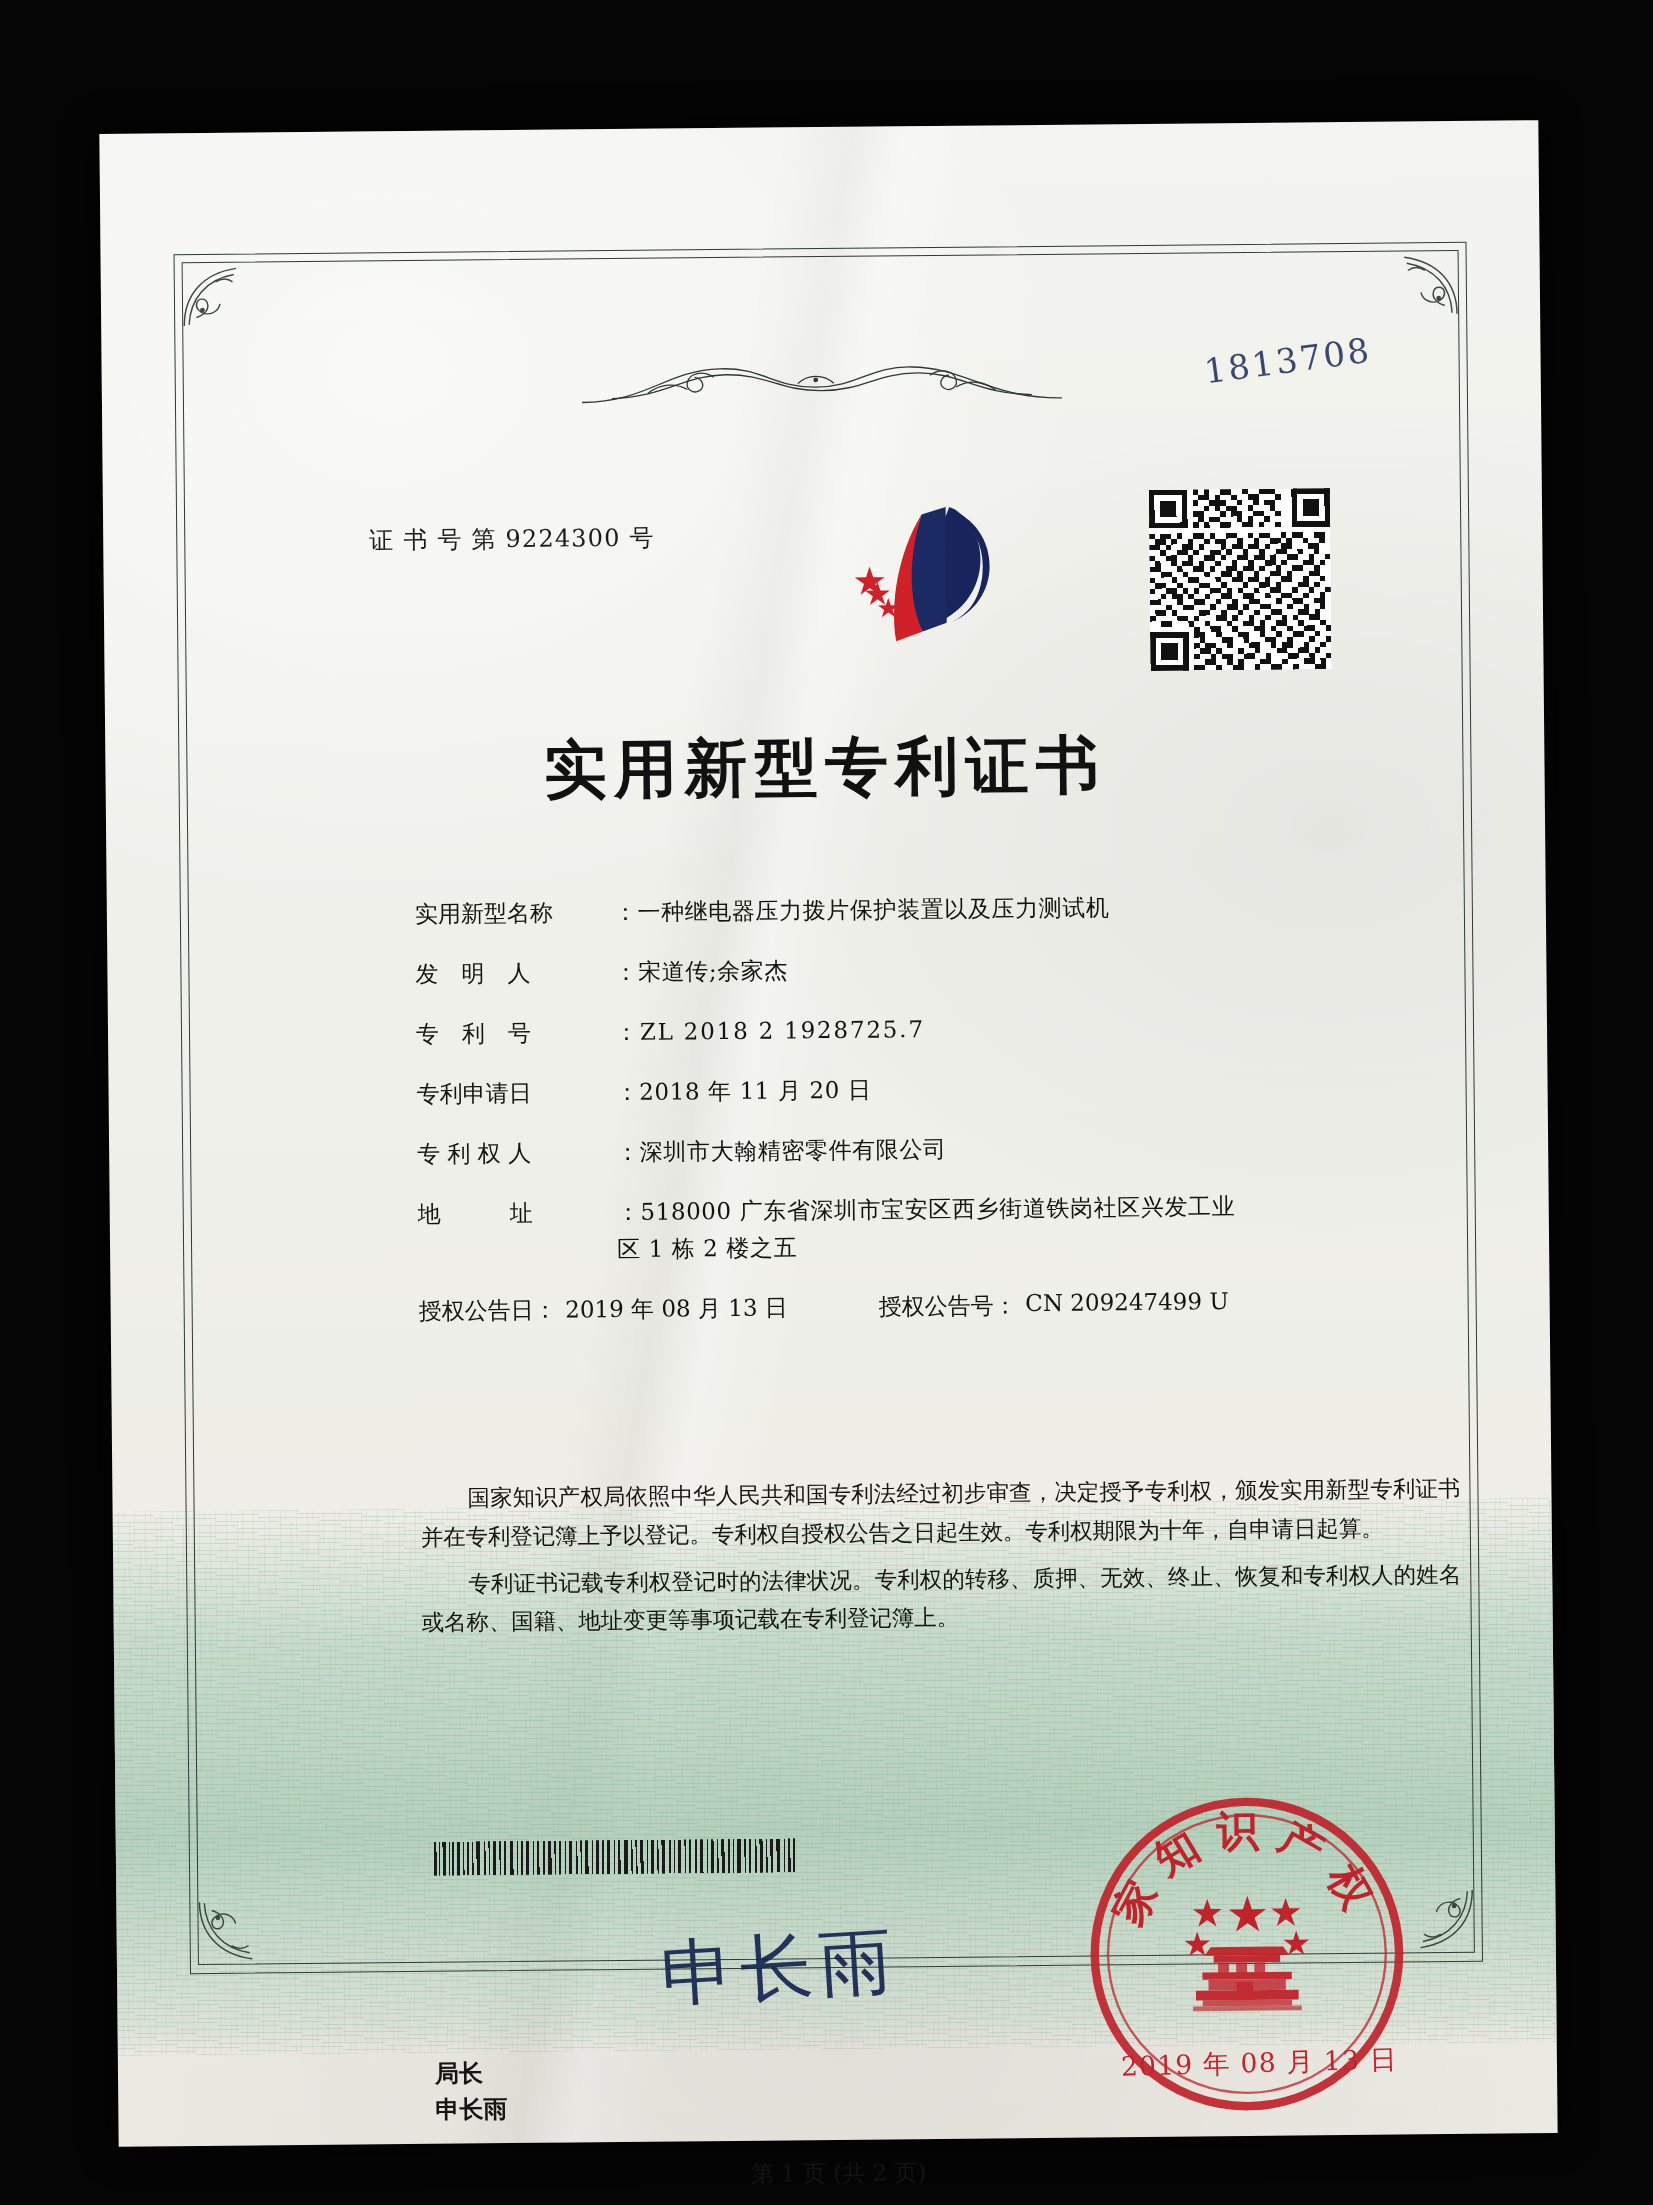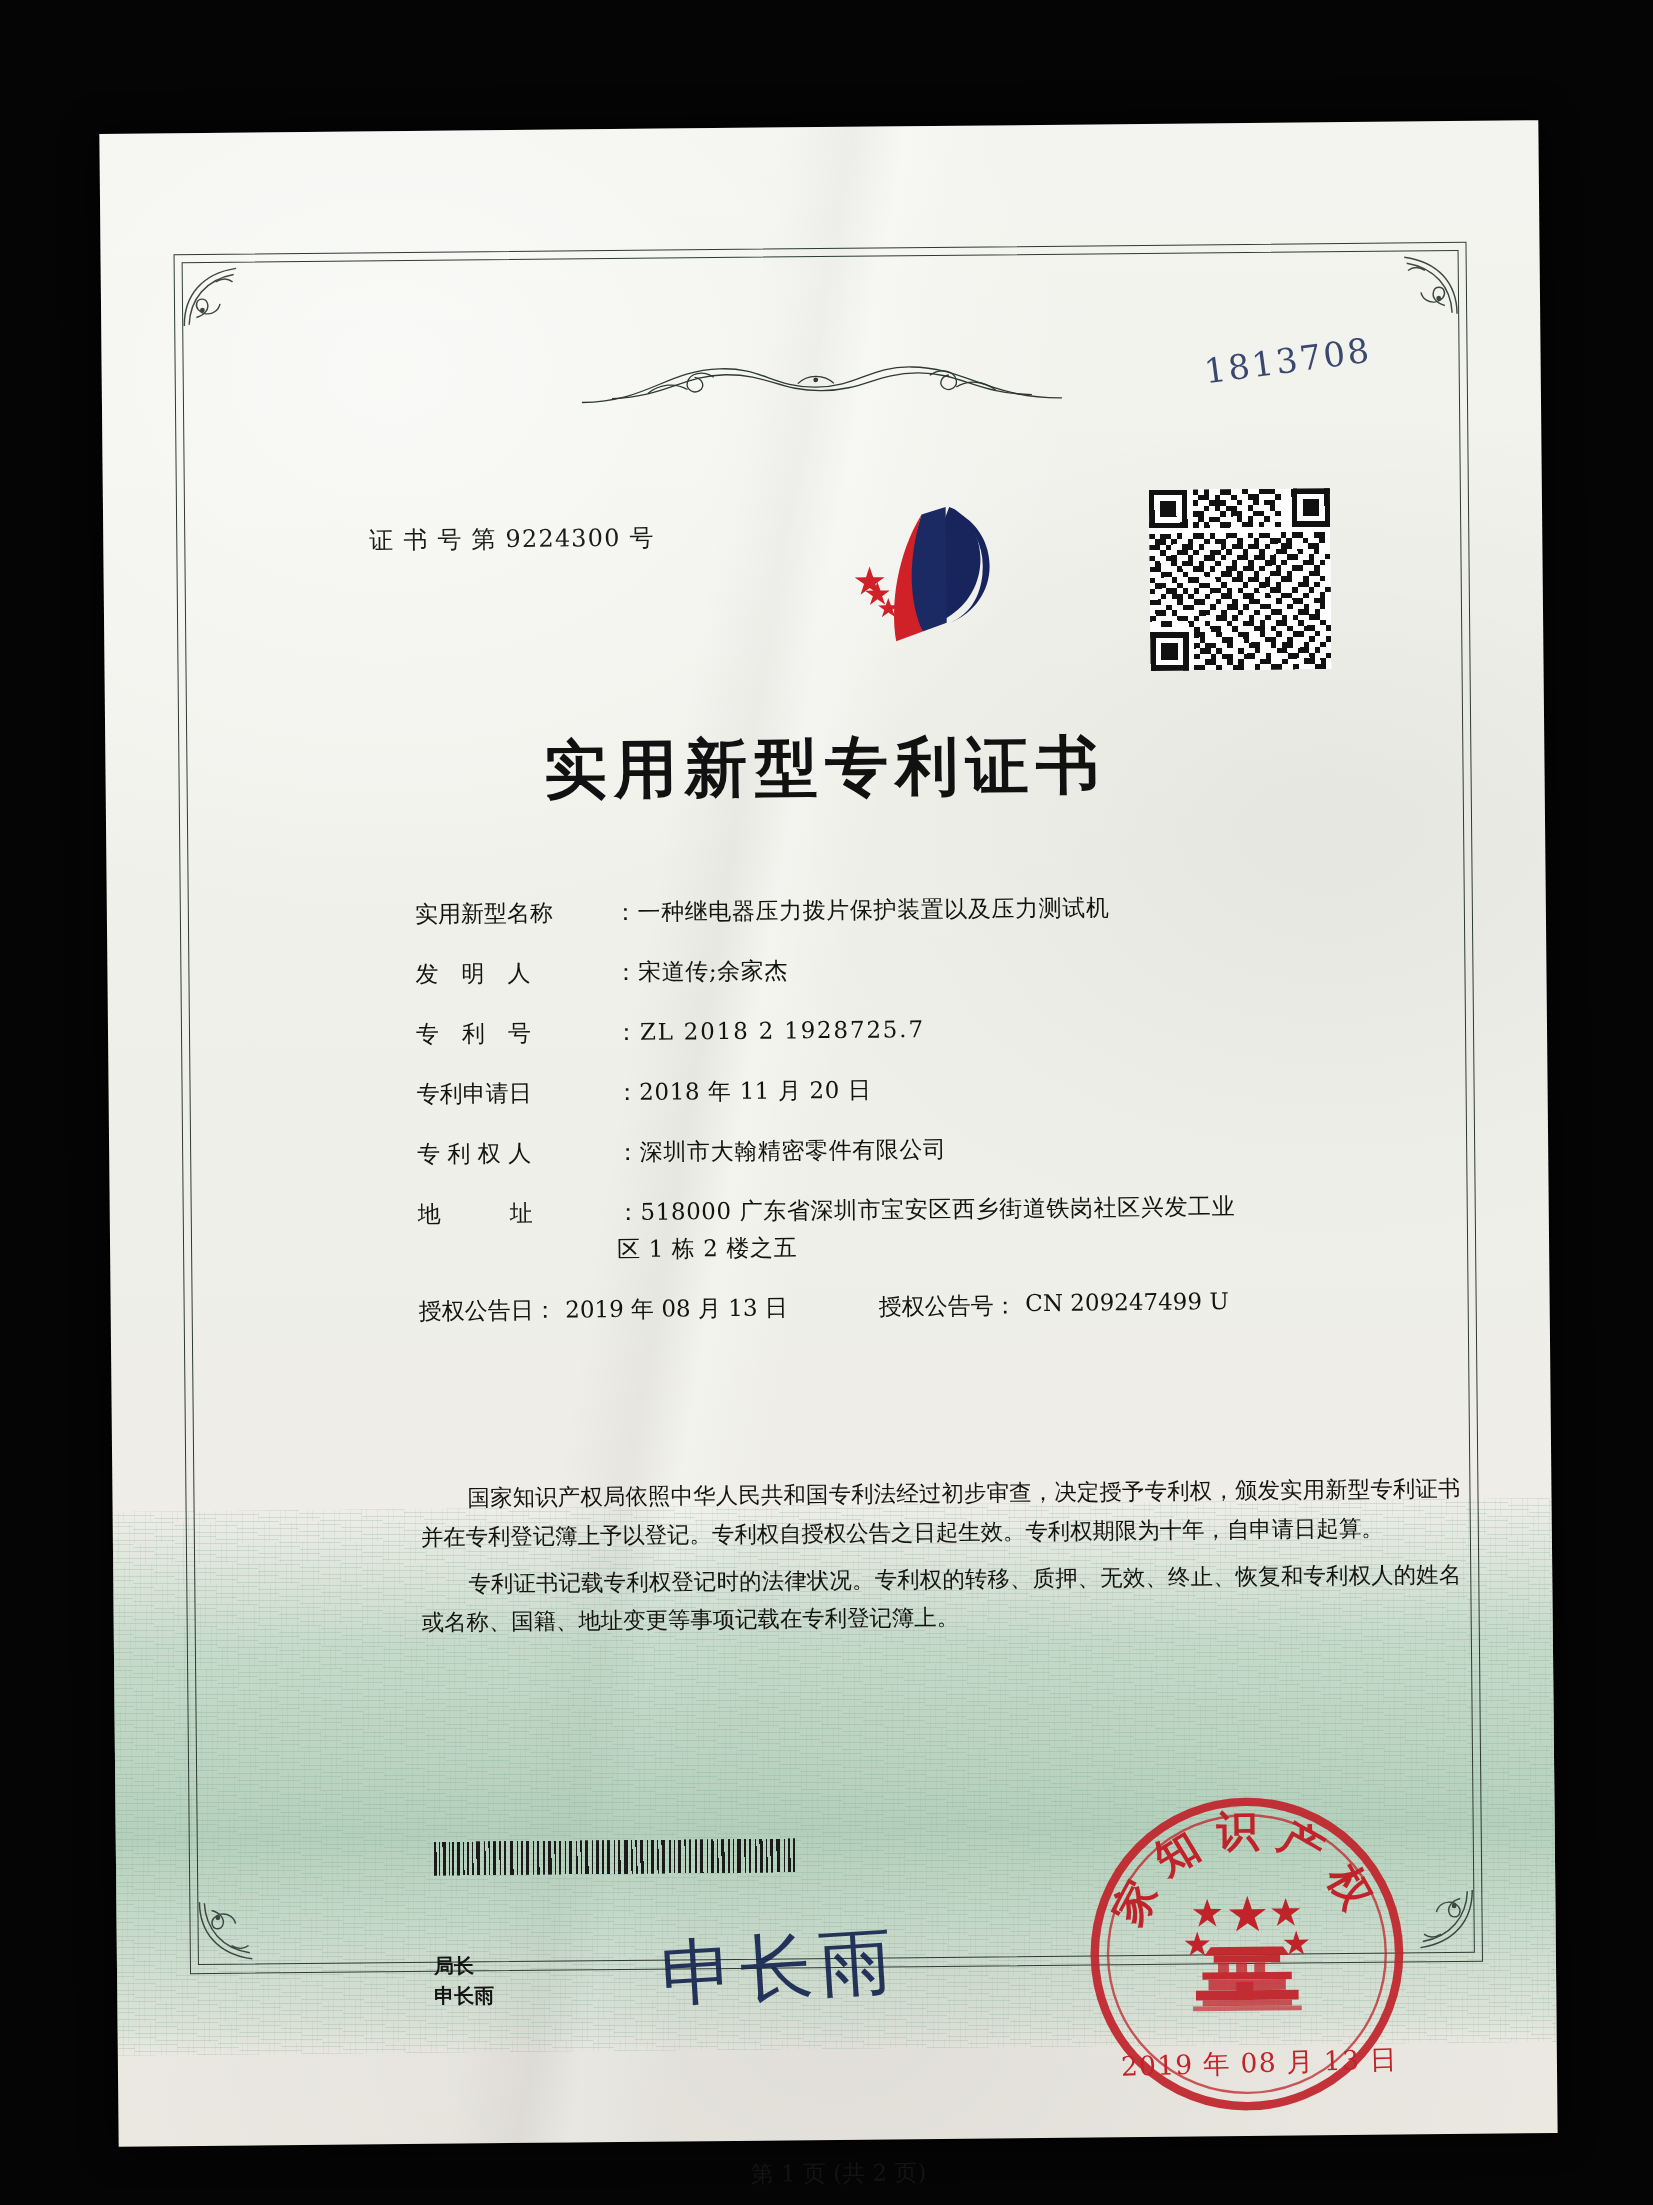--- a/index.html
+++ b/index.html
@@ -221,23 +221,23 @@
     left: 317px;
     top: 1711px;
     width: 363px;
     height: 34px;
   }
   #barcode svg { width: 100%; height: 100%; display: block; }
 
   #director-block {
     position: absolute;
     left: 317px;
-    top: 1820px;
-    font-family: Liberation Serif, serif;
-    font-size: 20px;
+    top: 1927px;
+    font-family: Liberation Mono, monospace;
+    font-size: 24px;
     line-height: 1.5;
     color: #141414;
     font-weight: bold;
   }
 
   #signature {
     position: absolute;
     left: 544px;
     top: 1792px;
     font-family: "DejaVu Serif", "Liberation Serif", serif;

